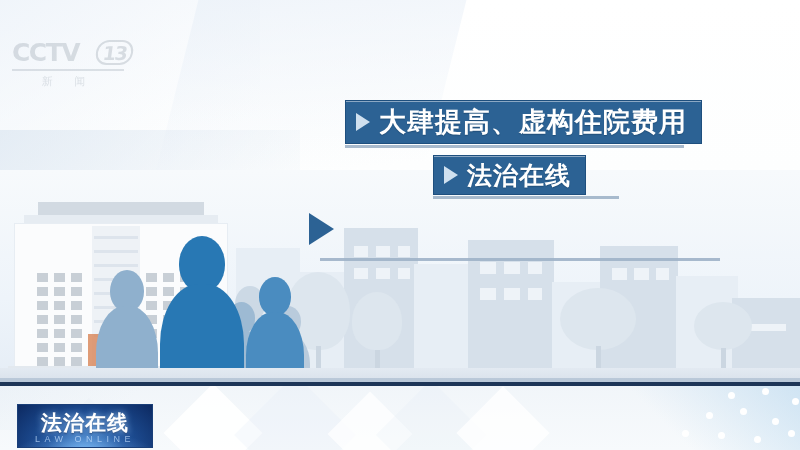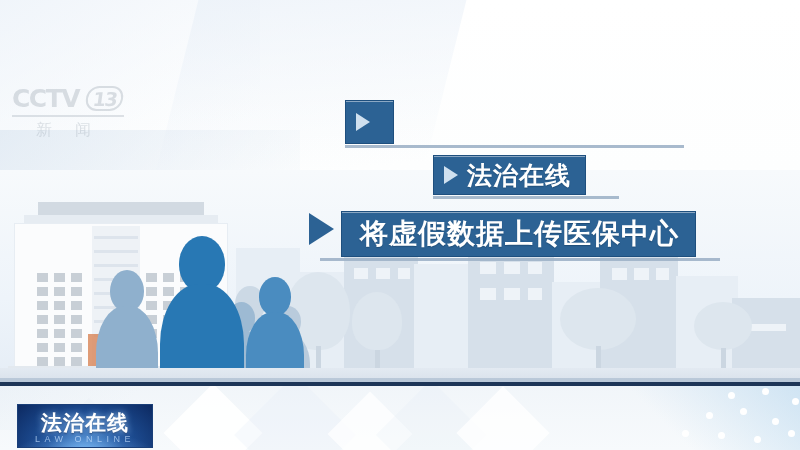--- a/index.html
+++ b/index.html
@@ -113,33 +113,33 @@
   .p-front2 .head,.p-front2 .body{ background:#4a8cc0; }
   .p-side .head,.p-side .body{ background:#9dbad3; }
   .p-pale .head,.p-pale .body{ background:#ccd9e5; }
 
   
   .cctv{
     position:absolute; left:12px; top:38px; width:124px; height:46px;
     opacity:.30; user-select:none;
   }
   .cctv-main{
-    display:flex; align-items:center; gap:6px;
+    display:flex; align-items:center; gap:16px;
     font-family:"DejaVu Sans",sans-serif; font-weight:700;
-    font-size:25px; letter-spacing:-1.5px; color:#8e9aa6;margin-top:46px;
+    font-size:25px; letter-spacing:-1.5px; color:#8e9aa6;
   }
   .cctv-13{
     display:inline-flex; align-items:center; justify-content:center;
     border:2px solid #8e9aa6; border-radius:12px;
     padding:0 5px; font-size:19px; height:25px; margin-left:1px;
     transform:skewX(-8deg);
   }
   .cctv-underline{ width:112px; height:2px; background:#9aa5b1; margin-top:2px; }
   .cctv-sub{
-    margin-top:3px; font-size:16px; color:#9aa5b1; letter-spacing:9px;
+    margin-top:3px; font-size:11px; color:#9aa5b1; letter-spacing:9px;
     font-family:"DejaVu Sans",sans-serif; text-align:center; width:112px;
   }
 
   
   .banner{ position:absolute; display:flex; align-items:center; }
 
   .b-solid{
     background:#2c6294;
     border:1px solid #1e4f7e;
     box-shadow:0 1px 0 rgba(255,255,255,.45) inset;
@@ -407,33 +407,31 @@
     <div class="cctv-main">
       <span>CCTV</span>
       <span class="cctv-13">13</span>
     </div>
     <div class="cctv-underline"></div>
     <div class="cctv-sub">新 闻</div>
   </div>
 
   <div class="banner b-solid" id="banner1">
     <span class="tri-in"></span>
+    <span class="txt">大肆提高、虚构住院费用</span>
   </div>
   <div class="underrule" id="rule1"></div>
 
   <div class="banner b-solid" id="banner2">
     <span class="tri-in"></span>
     <span class="txt">法治在线</span>
   </div>
   <div class="underrule" id="rule2"></div>
 
   <div class="tri-out" id="tri3"></div>
-  <div class="banner b-solid" id="banner3">
-    <span class="txt">将虚假数据上传医保中心</span>
-  </div>
   <div class="underrule" id="rule3"></div>
 
 
   <div class="logo">
     <div class="logo-glow"></div>
     <div class="logo-cn">法治在线</div>
     <div class="logo-en">LAW ONLINE</div>
   </div>
 
 </div>

